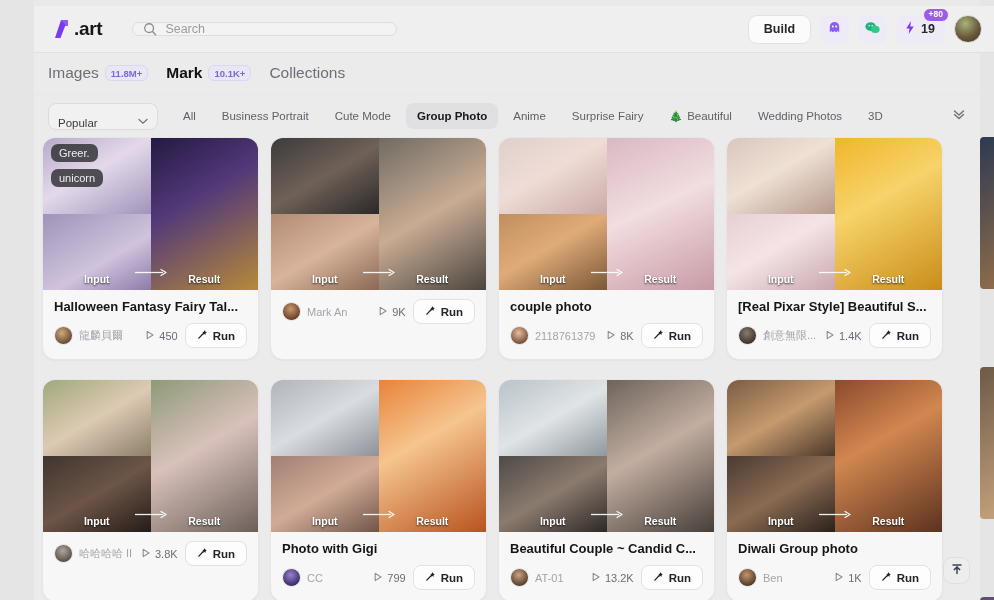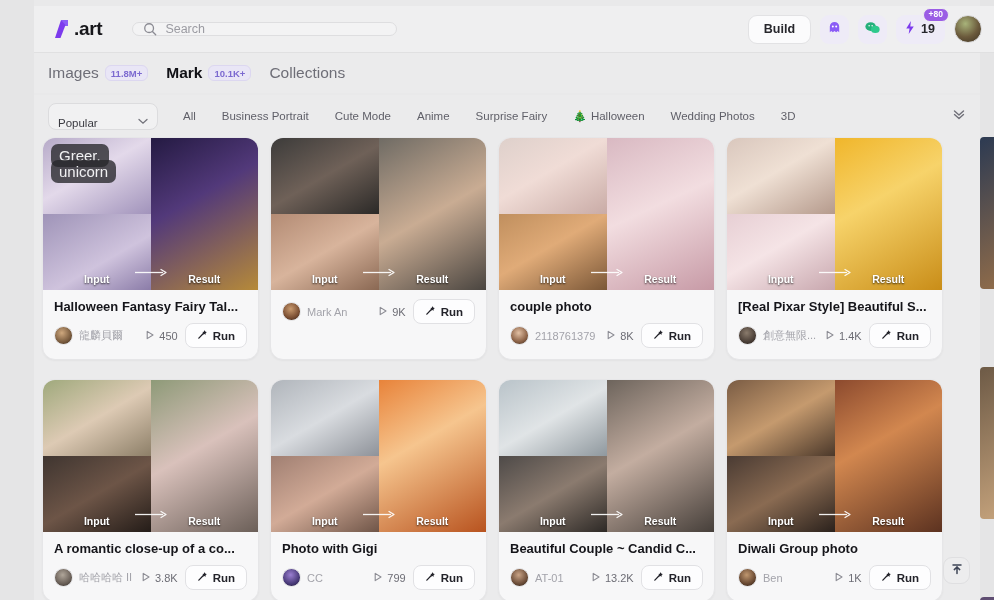--- a/index.html
+++ b/index.html
@@ -176,21 +176,21 @@
   }
   .media-lbl.in  { left: 50%; transform: translateX(-50%); }
   .media-lbl.out { left: 50%; transform: translateX(-50%); }
   .arrow-mid {
     position: absolute; bottom: 9px; left: 50%; transform: translateX(-50%);
     z-index: 4;
   }
   .tagline {
     position: absolute; left: 8px;
     background: rgba(38,38,42,.78);
-    color: #f0f0f2; font-size: 15px;
+    color: #f0f0f2; font-size: 11px;
     padding: 3px 8px; border-radius: 7px;
     z-index: 5;
     max-width: 150px; overflow: hidden; white-space: nowrap; text-align: center;
   }
 
   .card-body { padding: 9px 11px 11px 11px; }
   .card-title {
     font-size: 13px; font-weight: 700; color: #15151a;
     white-space: nowrap; overflow: hidden; text-overflow: ellipsis;
     margin-bottom: 9px;
@@ -336,29 +336,32 @@
     <div class="chips" id="chips">
         <div class="chip">
           <span>All</span>
         </div>
         <div class="chip">
           <span>Business Portrait</span>
         </div>
         <div class="chip">
           <span>Cute Mode</span>
         </div>
+        <div class="chip active">
+          <span>Group Photo</span>
+        </div>
         <div class="chip">
           <span>Anime</span>
         </div>
         <div class="chip">
           <span>Surprise Fairy</span>
         </div>
         <div class="chip">
           <span style="font-size: 11px;">🎄</span>
-          <span>Halloween</span>
+          <span>Beautiful</span>
         </div>
         <div class="chip">
           <span>Wedding Photos</span>
         </div>
         <div class="chip">
           <span>3D</span>
         </div>
       </div>
     <div class="expand-btn">
       <span>
@@ -368,21 +371,21 @@
         </svg>
       </span>
     </div>
   </div>
 
   <div class="grid-area">
     <div class="grid" id="grid">
         <div class="card">
     <div class="card-media">
       <div class="tagline" style="top:6px">Greer.</div>
-            <div class="tagline" style="top:22px">unicorn</div>
+            <div class="tagline" style="top:31px">unicorn</div>
       <div class="half left">
         <div class="quad" style="background:linear-gradient(150deg,#b6aac8 0%,#e3d9ea 45%,#a193bb 100%)"></div>
         <div class="quad" style="background:linear-gradient(150deg,#9f94b8 0%,#cfc3dd 60%,#8b7ca8 100%)"></div>
       </div>
       <div class="half" style="background:linear-gradient(150deg,#241a42 0%,#52397a 40%,#b68a39 100%)"></div>
       <div class="media-lbl in" style="left:25%;transform:translateX(-50%)">Input</div>
       <div class="media-lbl out" style="left:75%;transform:translateX(-50%)">Result</div>
       <div class="arrow-mid">
         <svg width="34" height="9" viewBox="0 0 34 9">
           <line x1="1" y1="4.5" x2="29" y2="4.5" stroke="#ffffff" stroke-width="1.3" opacity=".92"></line>
@@ -551,21 +554,20 @@
       <div class="media-lbl in" style="left:25%;transform:translateX(-50%)">Input</div>
       <div class="media-lbl out" style="left:75%;transform:translateX(-50%)">Result</div>
       <div class="arrow-mid">
         <svg width="34" height="9" viewBox="0 0 34 9">
           <line x1="1" y1="4.5" x2="29" y2="4.5" stroke="#ffffff" stroke-width="1.3" opacity=".92"></line>
           <path d="M27 1.5 L32 4.5 L27 7.5" fill="none" stroke="#ffffff" stroke-width="1.3" stroke-linecap="round" stroke-linejoin="round" opacity=".92"></path>
         </svg>
       </div>
     </div>
     <div class="card-body">
-      <div class="card-title">A romantic close-up of a co...</div>
       <div class="card-meta">
         <div class="av" style="background:radial-gradient(circle at 45% 35%,#b0a69a 0%,#6a6058 60%,#312c28 100%)"></div>
         <div class="author">哈哈哈哈 II</div>
         <div class="runs">
           <span>
             <svg width="10" height="10" viewBox="0 0 10 10">
               <path d="M2.2 1.4 L8 5 L2.2 8.6 Z" fill="none" stroke="#8b8b93" stroke-width="1.1" stroke-linejoin="round"></path>
             </svg>
           </span>
           <span>3.8K</span>

